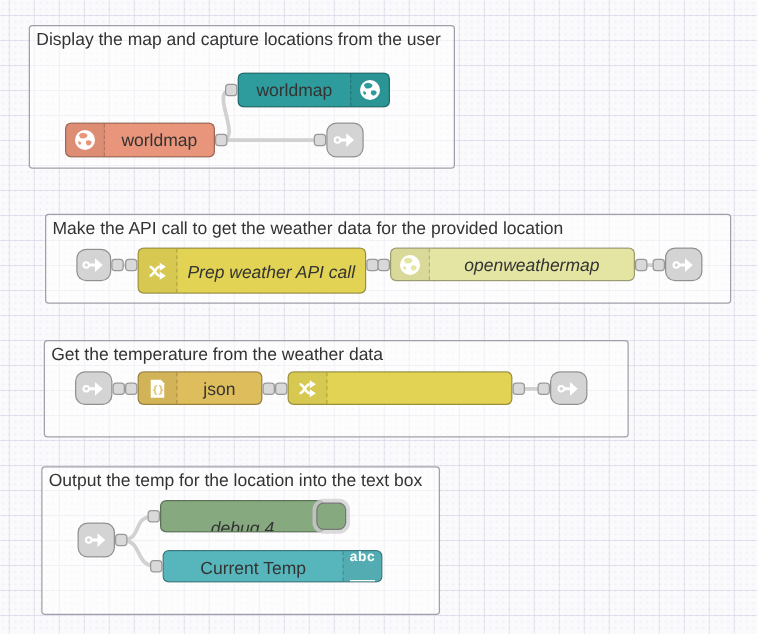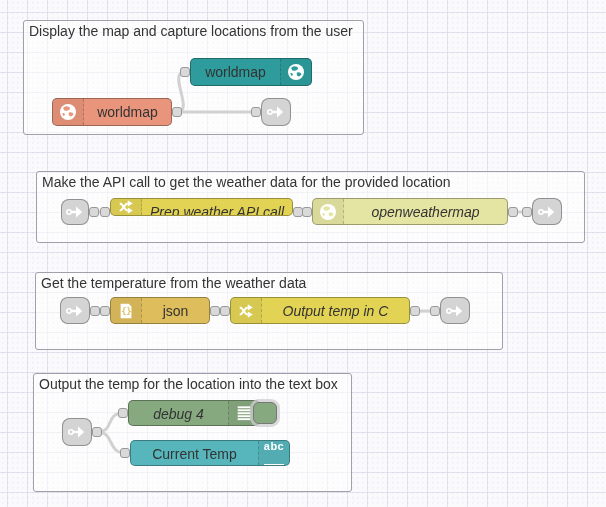--- a/index.html
+++ b/index.html
@@ -117,21 +117,21 @@
       <div class="node link-node" style="left: 61px; top: 199px; width: 28px; height: 26px; background: rgb(212, 212, 212);">
         <div class="icon-region side-center" style="color: rgb(212, 212, 212);">
           <svg viewBox="0 0 20 20" width="20" height="20">
             <circle cx="4" cy="10" r="2.2" fill="none" stroke="#fff" stroke-width="1.6"></circle>
             <rect x="6.8" y="8.8" width="5" height="2.4" fill="#fff"></rect>
             <path d="M11,4.5 L17.2,10 L11,15.5 Z" fill="#fff"></path>
           </svg>
         </div>
       </div>
       <div class="port" style="left: 89px; top: 207px;"></div>
-      <div class="node" style="left: 110px; top: 198px; width: 183px; height: 18px; background: rgb(226, 211, 85);">
+      <div class="node" style="left: 110px; top: 198px; width: 183px; height: 37px; background: rgb(226, 211, 85);">
         <div class="icon-region side-left" style="color: rgb(226, 211, 85);">
           <svg viewBox="0 0 20 20" width="18" height="18">
             <path d="M3,14 C7,14 8,6 12,6" stroke="#fff" stroke-width="2.2" fill="none"></path>
             <path d="M3,6 C7,6 8,14 12,14" stroke="#fff" stroke-width="2.2" fill="none"></path>
             <path d="M12,2.5 L17.5,6 L12,9.5 Z" fill="#fff"></path>
             <path d="M12,10.5 L17.5,14 L12,17.5 Z" fill="#fff"></path>
           </svg>
         </div>
         <span class="node-label italic">Prep weather API call</span>
       </div>
@@ -183,21 +183,20 @@
       <div class="port" style="left: 210px; top: 305.5px;"></div>
       <div class="node" style="left: 230px; top: 297px; width: 180px; height: 27px; background: rgb(226, 211, 85);">
         <div class="icon-region side-left" style="color: rgb(226, 211, 85);">
           <svg viewBox="0 0 20 20" width="18" height="18">
             <path d="M3,14 C7,14 8,6 12,6" stroke="#fff" stroke-width="2.2" fill="none"></path>
             <path d="M3,6 C7,6 8,14 12,14" stroke="#fff" stroke-width="2.2" fill="none"></path>
             <path d="M12,2.5 L17.5,6 L12,9.5 Z" fill="#fff"></path>
             <path d="M12,10.5 L17.5,14 L12,17.5 Z" fill="#fff"></path>
           </svg>
         </div>
-        <span class="node-label italic">Output temp in C</span>
       </div>
       <div class="port" style="left: 220px; top: 305.5px;"></div>
       <div class="port" style="left: 410px; top: 305.5px;"></div>
       <div class="node link-node" style="left: 440px; top: 297px; width: 30px; height: 27px; background: rgb(212, 212, 212);">
         <div class="icon-region side-center" style="color: rgb(212, 212, 212);">
           <svg viewBox="0 0 20 20" width="20" height="20">
             <circle cx="4" cy="10" r="2.2" fill="none" stroke="#fff" stroke-width="1.6"></circle>
             <rect x="6.8" y="8.8" width="5" height="2.4" fill="#fff"></rect>
             <path d="M11,4.5 L17.2,10 L11,15.5 Z" fill="#fff"></path>
           </svg>
@@ -207,35 +206,35 @@
       <div class="node link-node" style="left: 62px; top: 418px; width: 30px; height: 28px; background: rgb(212, 212, 212);">
         <div class="icon-region side-center" style="color: rgb(212, 212, 212);">
           <svg viewBox="0 0 20 20" width="20" height="20">
             <circle cx="4" cy="10" r="2.2" fill="none" stroke="#fff" stroke-width="1.6"></circle>
             <rect x="6.8" y="8.8" width="5" height="2.4" fill="#fff"></rect>
             <path d="M11,4.5 L17.2,10 L11,15.5 Z" fill="#fff"></path>
           </svg>
         </div>
       </div>
       <div class="port" style="left: 92px; top: 427px;"></div>
-      <div class="node" style="left: 128px; top: 400px; width: 132px; height: 26px; background: rgb(135, 169, 128);">
+      <div class="node" style="left: 128px; top: 400px; width: 132px; height: 26px; background: rgb(135, 169, 128); flex-direction: column;">
         <span class="node-label italic">debug 4</span>
         <div class="icon-region side-right" style="color: rgb(135, 169, 128);">
           <svg viewBox="0 0 20 20" width="18" height="18">
             <rect x="3" y="2.6" width="14" height="2.1" fill="#fff"></rect>
             <rect x="3" y="5.9" width="14" height="2.1" fill="#fff"></rect>
             <rect x="3" y="9.2" width="14" height="2.1" fill="#fff"></rect>
             <rect x="3" y="12.5" width="14" height="2.1" fill="#fff"></rect>
             <rect x="3" y="15.8" width="14" height="2.1" fill="#fff"></rect>
           </svg>
         </div>
       </div>
       <div class="port" style="left: 118px; top: 408px;"></div>
       <div class="node-button" style="left: 253px; top: 402px; background: rgb(135, 169, 128);"></div>
-      <div class="node" style="left: 130px; top: 440px; width: 160px; height: 26px; background: rgb(87, 182, 188);">
+      <div class="node" style="left: 130px; top: 440px; width: 176px; height: 26px; background: rgb(87, 182, 188);">
         <span class="node-label">Current Temp</span>
         <div class="icon-region side-right" style="color: rgb(87, 182, 188);">
           <span class="abc-glyph">abc</span>
         </div>
       </div>
       <div class="port" style="left: 120px; top: 448px;"></div>
     </div>
 </div>
 
 </body></html>

